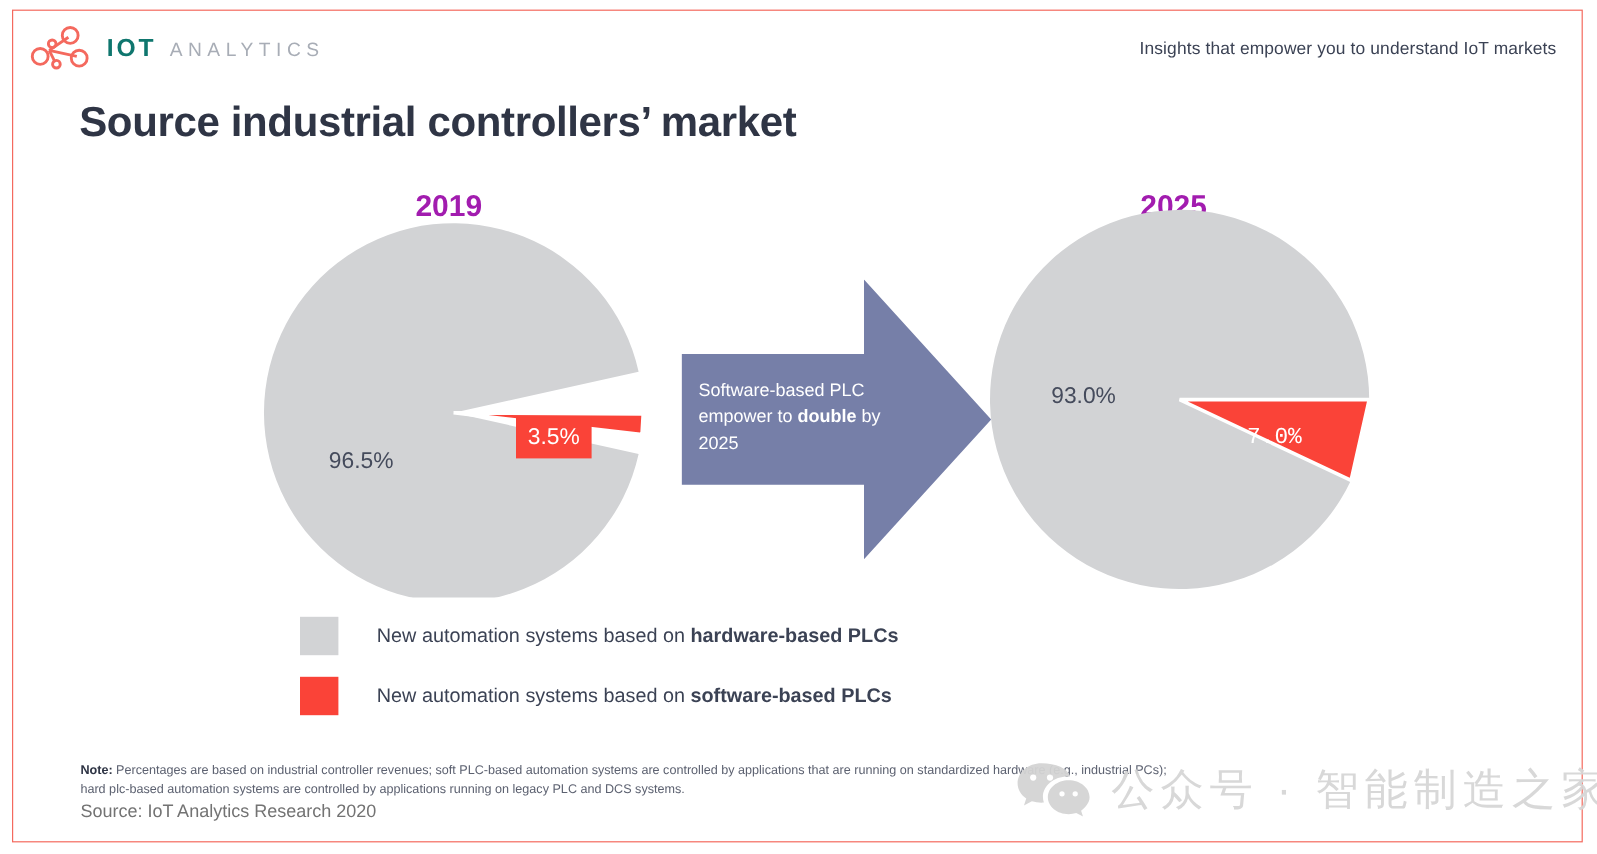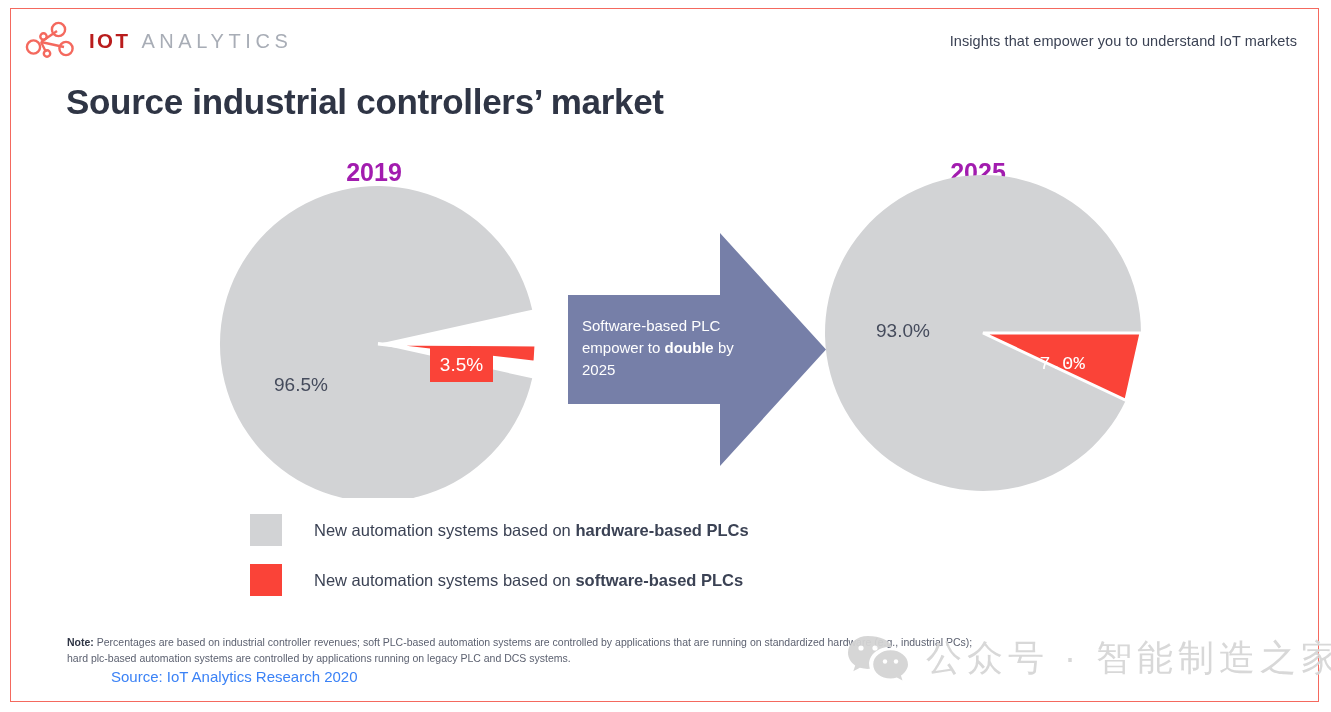--- a/index.html
+++ b/index.html
@@ -54,24 +54,24 @@
   }
   .brand-text {
     display: flex;
     align-items: baseline;
     gap: 11px;
   }
   .brand-iot {
     font-size: 20.5px;
     font-weight: bold;
     letter-spacing: 2.4px;
-    color: #b91c1c;
+    color: #0f766e;
   }
   .brand-analytics {
-    font-size: 20px;
+    font-size: 16px;
     font-weight: 400;
     letter-spacing: 4.6px;
     color: #a8adb6;
   }
   .tagline {
     font-size: 14.5px;
     color: #3b4254;
     letter-spacing: 0.1px;
     margin-left: 47px;
   }
@@ -182,22 +182,21 @@
     font-size: 10.5px;
     line-height: 16px;
     color: #5c6170;
   }
   .footnote b { font-weight: bold; color: #2f3545; }
   .source {
     position: absolute;
     left: 67px;
     top: 668px;
     font-size: 15px;
-    color: #3b82f6;
-    margin-left: 44px;
+    color: #737373;
   }
 
   
   .watermark {
     position: absolute;
     left: 846px;
     top: 632px;
     display: flex;
     align-items: center;
     gap: 16px;

